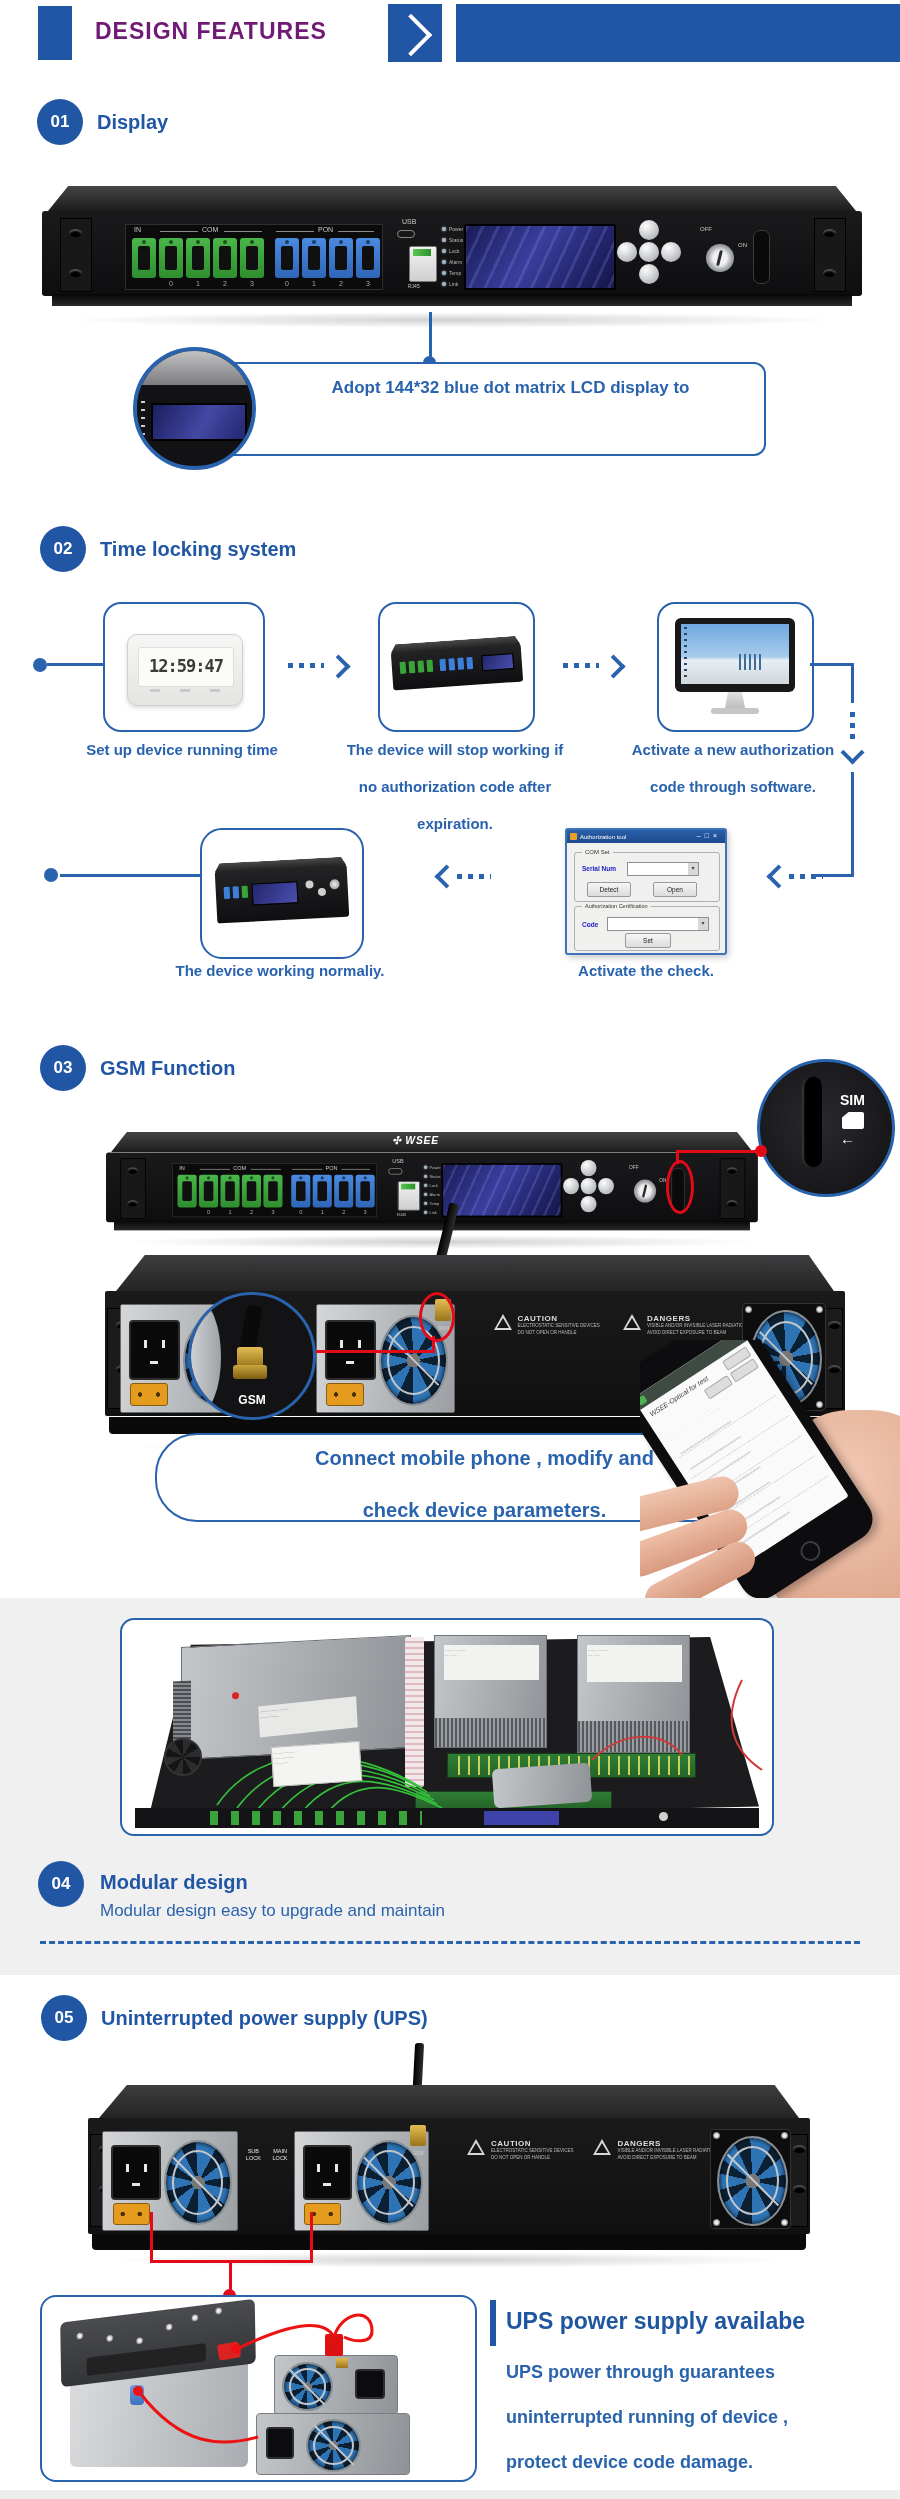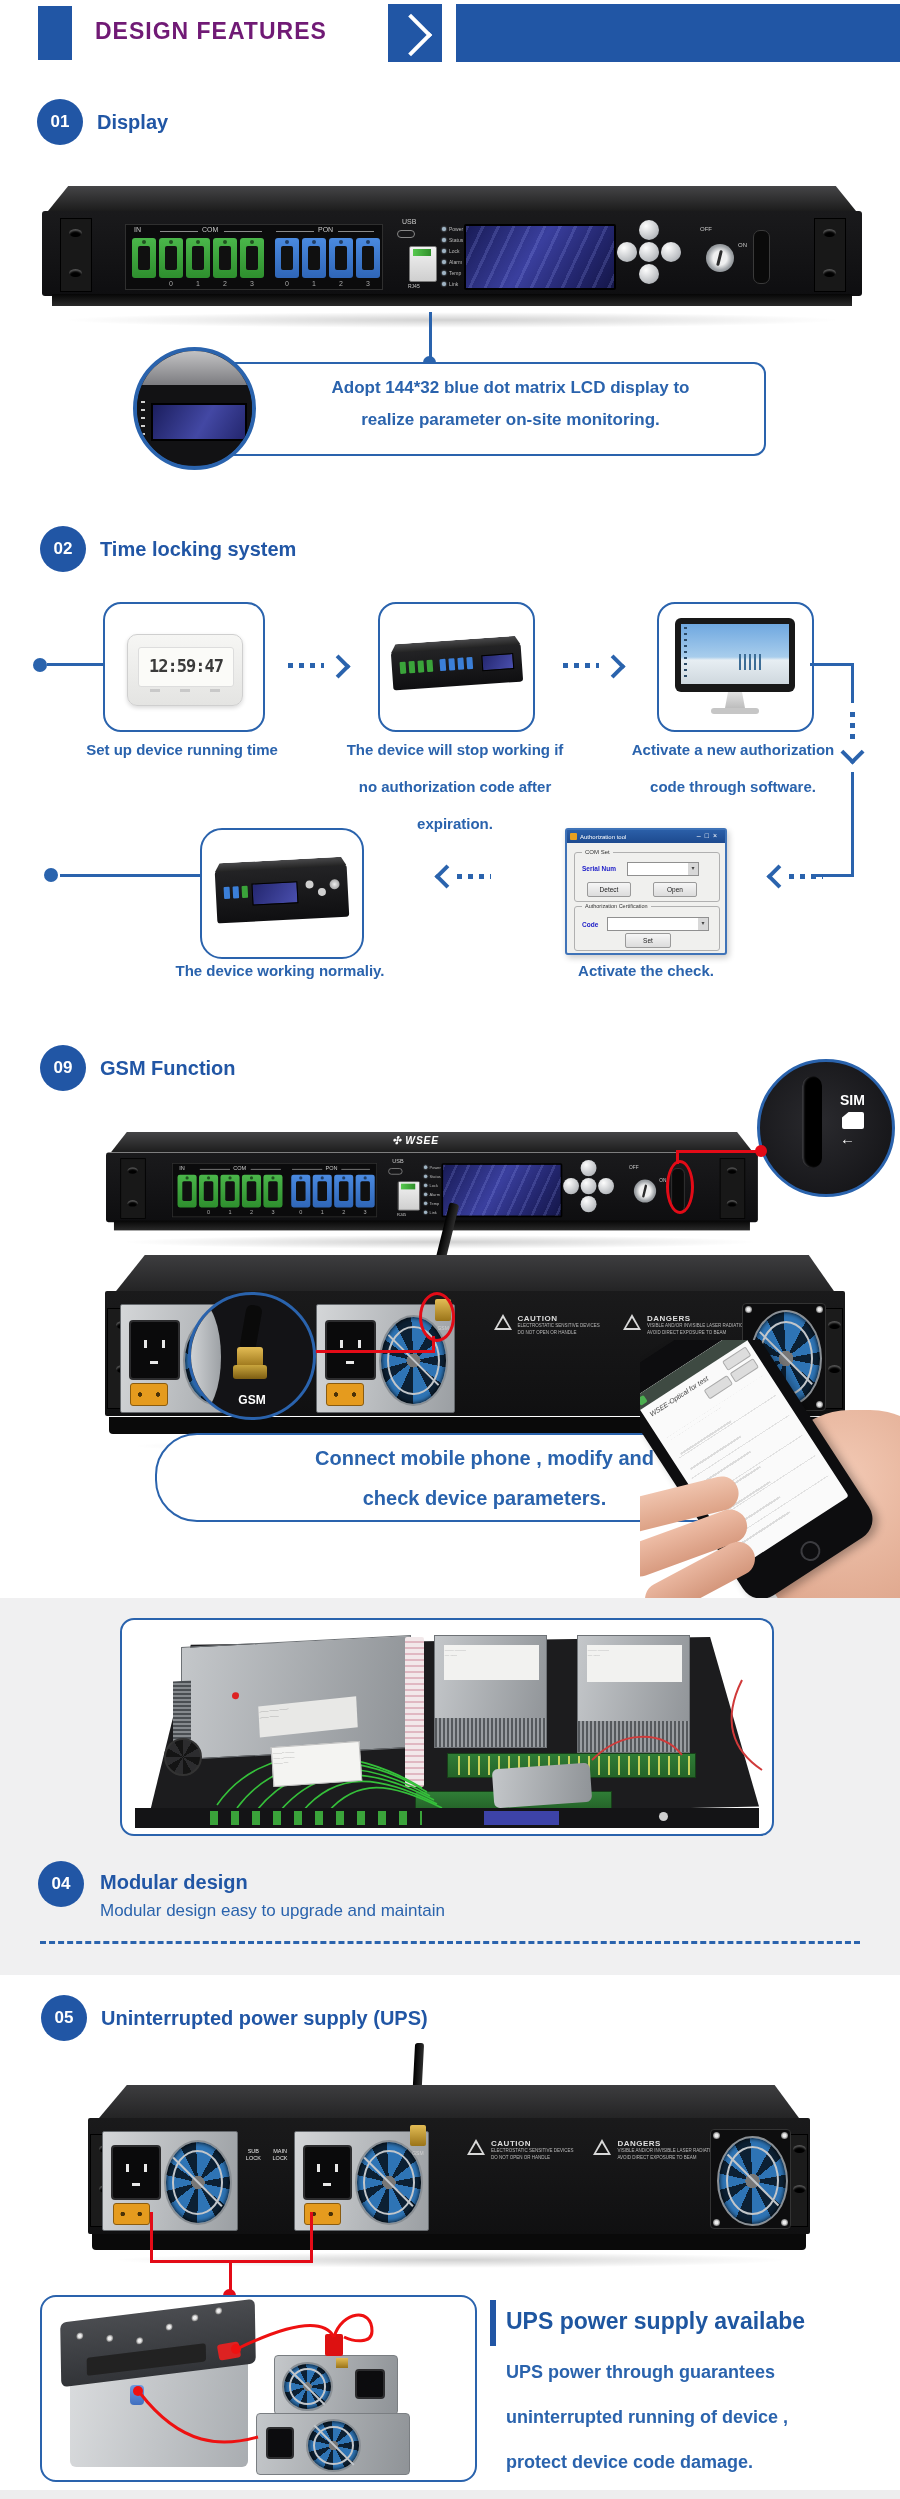--- a/index.html
+++ b/index.html
@@ -247,21 +247,20 @@
     <div class="keysw"></div>
     <span class="fp-lbl" style="left:696px;top:56px;font-size:6px">ON</span>
     <div class="simslot"></div>
   </div>
   <div class="devshadow" style="left:60px;top:312px;width:784px;height:16px"></div>
 
   <div class="vline" style="left:429px;top:312px;height:50px"></div>
   <div class="fdot" style="left:423px;top:356px;width:13px;height:13px"></div>
   <div class="callout-box" style="left:215px;top:362px;width:547px;height:90px">
     <div class="co-text" style="top:14px;padding-left:40px;box-sizing:border-box">Adopt 144*32 blue dot matrix LCD display to</div>
-    <div class="co-text" style="top:46px;padding-left:40px;box-sizing:border-box">realize parameter on-site monitoring.</div>
   </div>
   <div class="bub" style="left:133px;top:347px;width:115px;height:115px;background:#18181c">
     <div style="position:absolute;left:-10px;top:-18px;width:140px;height:52px;background:linear-gradient(#e8e8e8,#7c7c80)"></div>
     <div style="position:absolute;left:-6px;top:34px;width:130px;height:80px;background:#121214"></div>
     <div style="position:absolute;left:14px;top:52px;width:92px;height:34px;background:linear-gradient(120deg,#1b1e5e,#4348a4 55%,#23266e);border:2px solid #000"></div>
     <div style="position:absolute;left:4px;top:50px;width:4px;height:36px;background:repeating-linear-gradient(#cfcfcf 0 2px,transparent 2px 8px)"></div>
   </div>
 
   <div class="num-circle" style="left:40px;top:526px">02</div>
   <div class="sec-title" style="left:100px;top:538px">Time locking system</div>
@@ -361,21 +360,21 @@
       <div style="position:absolute;left:114px;top:14px;width:10px;height:10px;border-radius:50%;background:radial-gradient(#eee,#888)"></div>
       <div class="mport" style="left:26px;top:16px;background:#3aa33a"></div>
     </div>
   </div>
   <div class="hline" style="left:60px;top:874px;width:140px"></div>
   <div class="fdot" style="left:44px;top:868px;width:14px;height:14px"></div>
 
   <div class="cap" style="left:155px;top:962px;width:250px">The device working normaliy.</div>
   <div class="cap" style="left:521px;top:962px;width:250px">Activate the check.</div>
 
-  <div class="num-circle" style="left:40px;top:1045px">09</div>
+  <div class="num-circle" style="left:40px;top:1045px">03</div>
   <div class="sec-title" style="left:100px;top:1057px">GSM Function</div>
 
   <div style="position:absolute;left:106px;top:1132px;width:820px;height:126px;transform:scale(.795,.82);transform-origin:0 0">
     <div class="fp">
       <div class="fp-top"></div>
       <div class="fp-face"></div>
       <div class="fp-bot"></div>
       <div class="fp-brand"><span>✣ </span><span>WSEE</span></div>
       <div class="fp-ear" style="left:18px">
           <div class="hole" style="top:10px"></div>
@@ -545,21 +544,21 @@
   <div class="bub" style="left:188px;top:1292px;width:122px;height:122px;border-width:3px">
     <div style="position:absolute;left:-14px;top:6px;width:44px;height:112px;background:linear-gradient(90deg,#e6e8ea,#9da1a5);border-radius:50%"></div>
     <div style="position:absolute;left:52px;top:10px;width:16px;height:46px;background:#0a0a0a;border-radius:6px;transform:rotate(10deg)"></div>
     <div style="position:absolute;left:46px;top:52px;width:26px;height:20px;background:linear-gradient(#e3bc55,#9a7419);border-radius:3px"></div>
     <div style="position:absolute;left:42px;top:70px;width:34px;height:14px;background:linear-gradient(#caa63e,#7d5d12);border-radius:3px"></div>
     <div style="position:absolute;left:0;bottom:10px;width:100%;text-align:center;color:#fff;font-weight:bold;font-size:12px">GSM</div>
   </div>
 
   <div class="flow-box" style="left:155px;top:1433px;width:655px;height:85px;border-radius:42px;border-width:2.5px">
     <div style="position:absolute;top:12px;width:100%;text-align:center;color:#2a63ad;font-weight:bold;font-size:20px">Connect mobile phone , modify and</div>
-    <div style="position:absolute;top:52px;width:100%;text-align:center;color:#2a63ad;font-weight:bold;font-size:20px">check device parameters.</div>
+    <div style="position:absolute;top:64px;width:100%;text-align:center;color:#2a63ad;font-weight:bold;font-size:20px">check device parameters.</div>
   </div>
 
   <div class="phone-clip" style="left:640px;top:1340px;width:260px;height:260px">
     <div style="position:absolute;left:120px;top:70px;width:200px;height:230px;border-radius:45%;background:radial-gradient(circle at 40% 30%,#f3cab5,#dfa78d 70%,#c98f74)"></div>
     <div style="position:absolute;left:30px;top:-20px;width:150px;height:268px;border-radius:22px;background:#0d0d0f;transform:rotate(-33deg);box-shadow:3px 5px 9px rgba(0,0,0,.3)">
       <div style="position:absolute;left:11px;top:26px;width:128px;height:200px;background:#fafafa;border-radius:3px;overflow:hidden">
         <div style="position:absolute;left:0;top:0;width:100%;height:14px;background:#3e4a42"></div>
         <div style="position:absolute;left:3px;top:3px;width:8px;height:8px;background:#4caf50;border-radius:2px"></div>
         <div style="position:absolute;left:6px;top:20px;font-size:7px;color:#444;font-style:italic">WSEE-Optical for test</div>
         <div style="position:absolute;right:5px;top:18px;width:26px;height:9px;background:#ddd;border:1px solid #aaa;border-radius:2px"></div>

